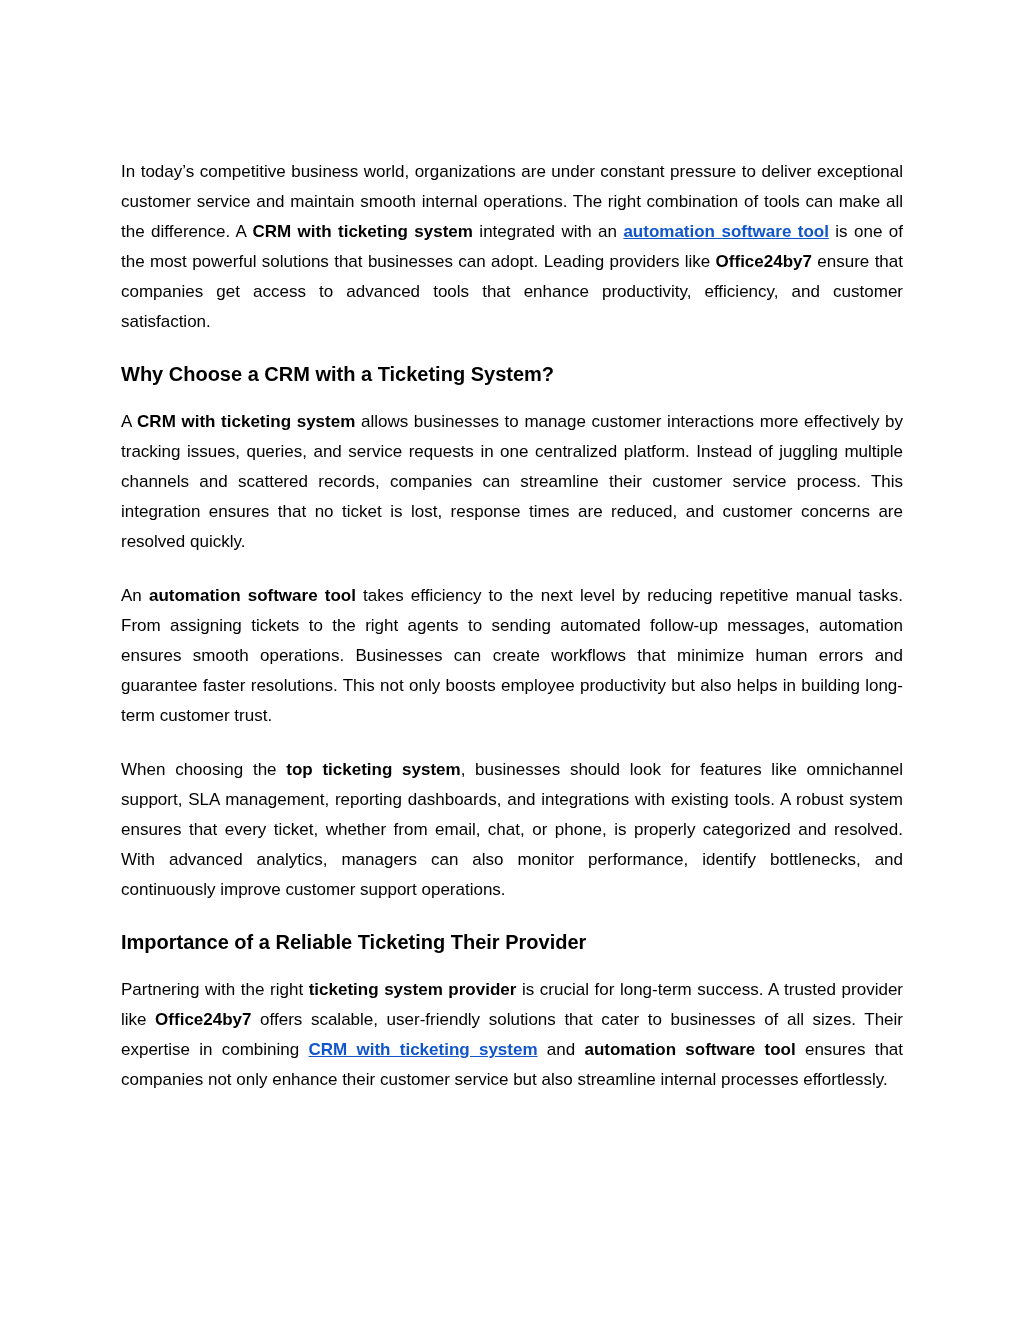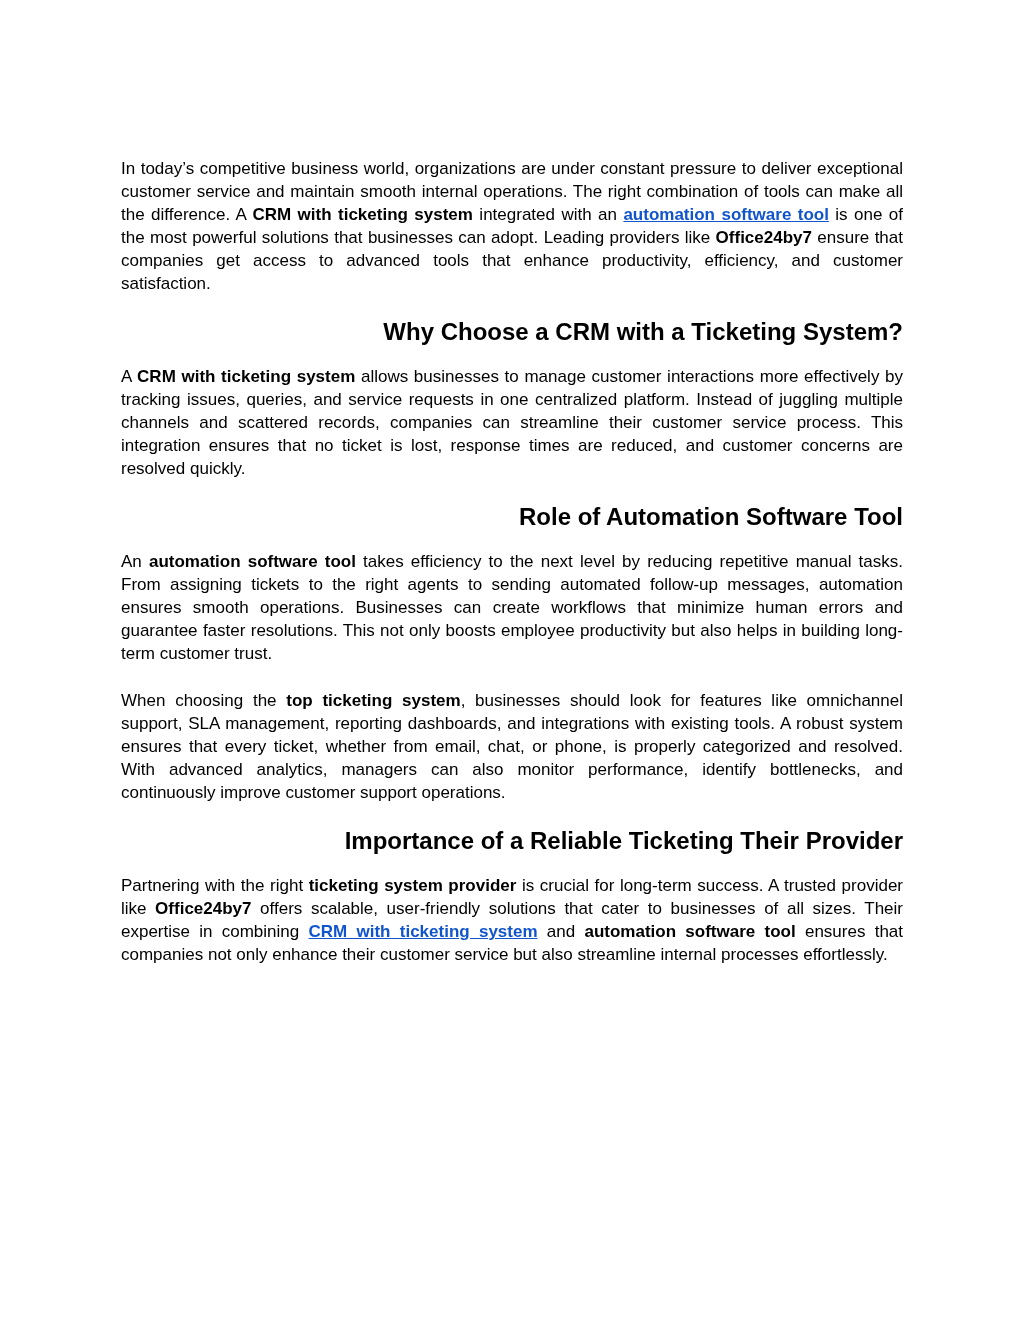--- a/index.html
+++ b/index.html
@@ -1,34 +1,33 @@
 <!DOCTYPE html>
 <html><head>
 <meta charset="utf-8">
 <style>
   html, body { margin: 0; padding: 0; background: #ffffff; }
   body { width: 1024px; height: 1325px; position: relative; overflow: hidden;
          font-family: "Liberation Sans", sans-serif; color: #000; }
   .page { position: absolute; left: 121px; top: 157px; width: 782px; }
   h1 { font-size: 34px; font-weight: bold; line-height: 45px; margin: 0 0 32px 0; text-align: justify; text-align-last: left; }
-  h2 { font-size: 24px; font-weight: bold; line-height: 26px; margin: 0 0 20px 0; text-align: right; }
-  p { font-size: 17px; line-height: 23px; margin: 0 0 24px 0; text-align: justify; }
+  h2 { font-size: 20px; font-weight: bold; line-height: 26px; margin: 0 0 20px 0; }
+  p { font-size: 17px; line-height: 30px; margin: 0 0 24px 0; text-align: justify; }
   a { color: #1155cc; text-decoration: underline; font-weight: bold; }
   b { font-weight: bold; }
 </style>
 </head>
 <body>
 
 <div class="page">
 
   <p><span>In today’s competitive business world, organizations are under constant pressure to deliver exceptional customer service and maintain smooth internal operations. The right combination of tools can make all the difference. A </span><b>CRM with ticketing system</b><span> integrated with an </span><a href="#">automation software tool</a><span> is one of the most powerful solutions that businesses can adopt. Leading providers like </span><b>Office24by7</b><span> ensure that companies get access to advanced tools that enhance productivity, efficiency, and customer satisfaction.</span></p>
 
   <h2>Why Choose a CRM with a Ticketing System?</h2>
   <p><span>A </span><b>CRM with ticketing system</b><span> allows businesses to manage customer interactions more effectively by tracking issues, queries, and service requests in one centralized platform. Instead of juggling multiple channels and scattered records, companies can streamline their customer service process. This integration ensures that no ticket is lost, response times are reduced, and customer concerns are resolved quickly.</span></p>
 
-  <h2>Role of Automation Software Tool</h2>
   <p><span>An </span><b>automation software tool</b><span> takes efficiency to the next level by reducing repetitive manual tasks. From assigning tickets to the right agents to sending automated follow-up messages, automation ensures smooth operations. Businesses can create workflows that minimize human errors and guarantee faster resolutions. This not only boosts employee productivity but also helps in building long-term customer trust.</span></p>
 
   <p><span>When choosing the </span><b>top ticketing system</b><span>, businesses should look for features like omnichannel support, SLA management, reporting dashboards, and integrations with existing tools. A robust system ensures that every ticket, whether from email, chat, or phone, is properly categorized and resolved. With advanced analytics, managers can also monitor performance, identify bottlenecks, and continuously improve customer support operations.</span></p>
 
   <h2>Importance of a Reliable Ticketing Their Provider</h2>
   <p><span>Partnering with the right </span><b>ticketing system provider</b><span> is crucial for long-term success. A trusted provider like </span><b>Office24by7</b><span> offers scalable, user-friendly solutions that cater to businesses of all sizes. Their expertise in combining </span><a href="#">CRM with ticketing system</a><span> and </span><b>automation software tool</b><span> ensures that companies not only enhance their customer service but also streamline internal processes effortlessly.</span></p>
 </div>
 
 </body></html>

